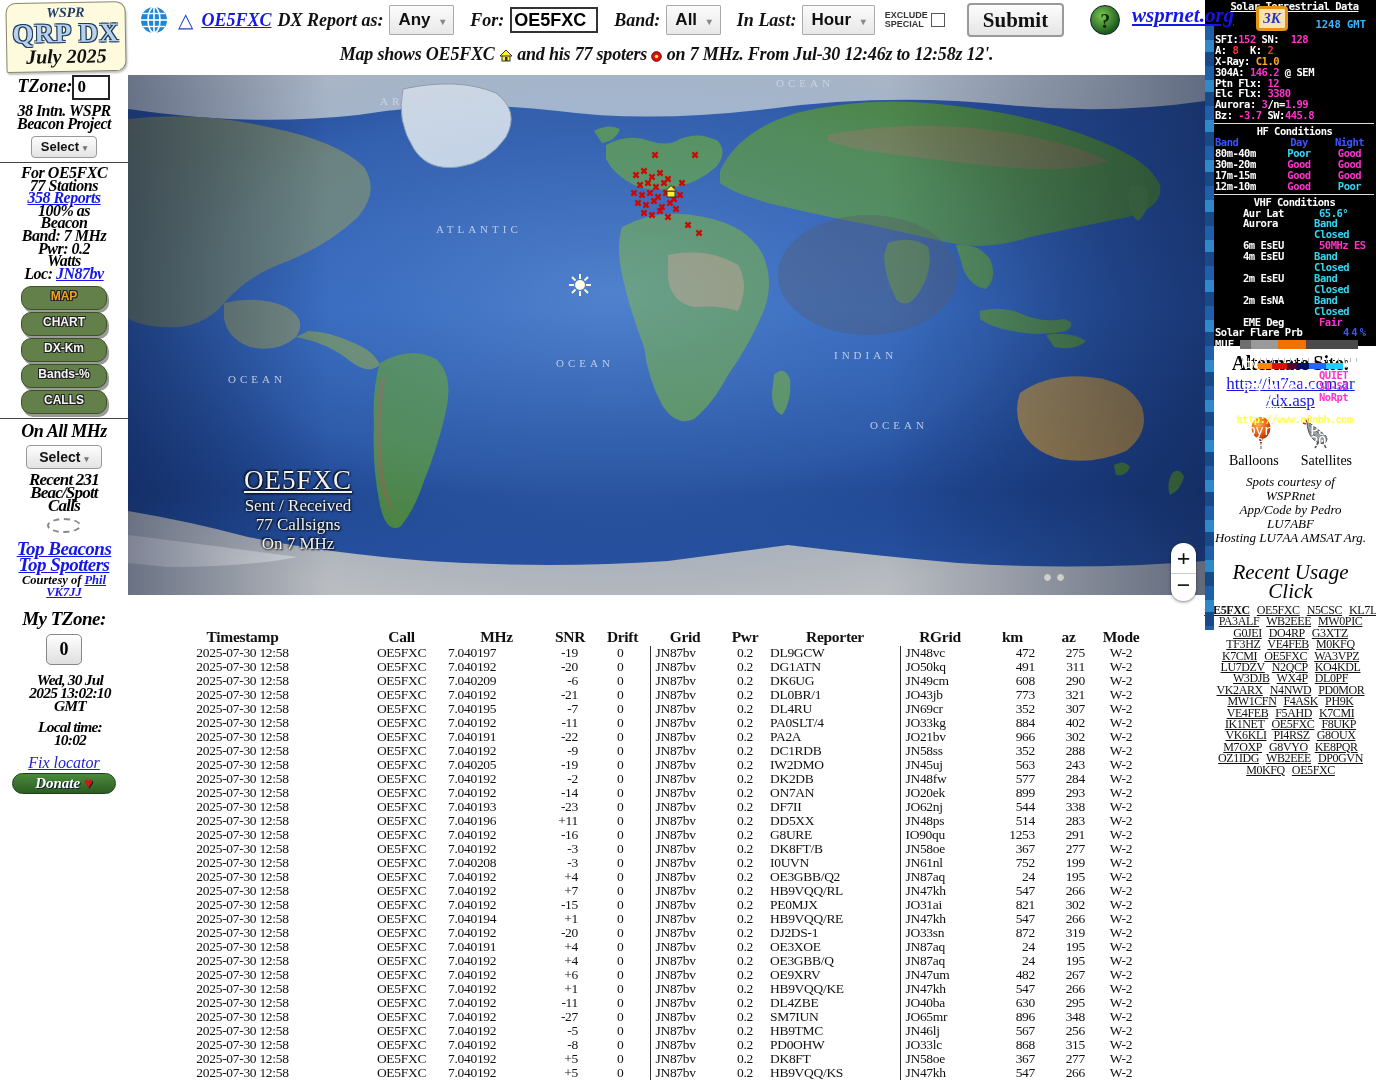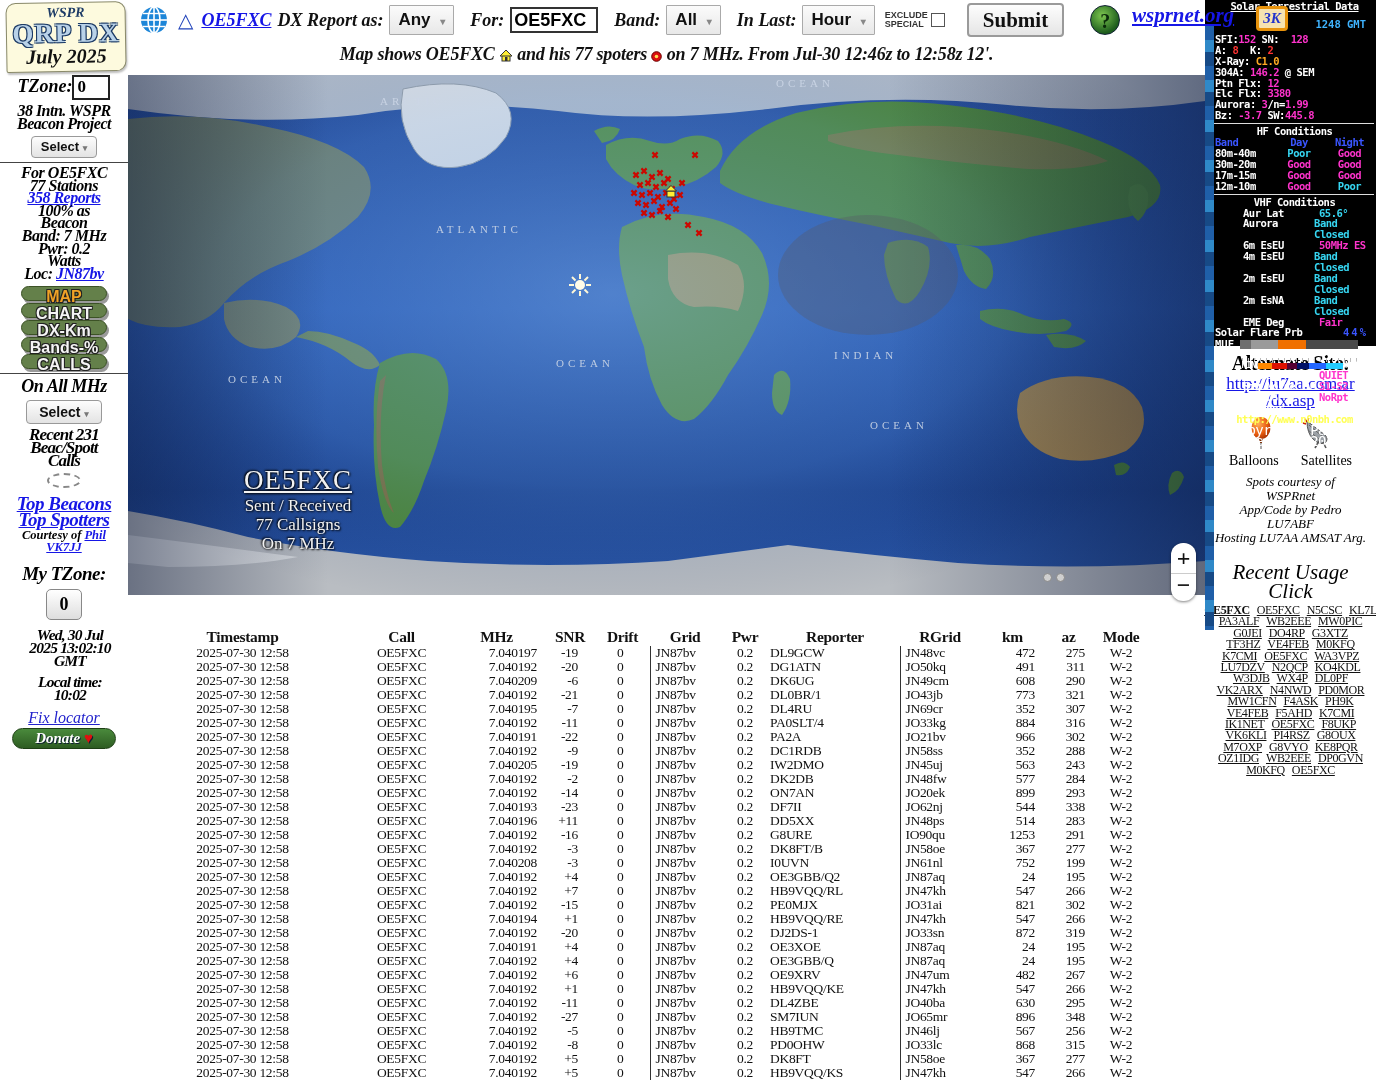--- a/index.html
+++ b/index.html
@@ -20,23 +20,23 @@
   .tzone-input { display:inline-block; width:38px; height:25px; border:2px solid #222; background:#fff;
     font-size:17px; font-weight:bold; text-align:left; padding-left:3px; vertical-align:middle; font-style:normal;}
   .proj { font-size:16px; line-height:13px; margin-top:4px; letter-spacing:-0.5px;}
   .select-btn { margin:6px auto 4px; width:66px; height:22px; background:linear-gradient(#fdfdfd,#e3e3e3);
     border:1px solid #999; border-radius:4px; font-family:"Liberation Sans",sans-serif; font-size:13px;
     font-weight:bold; line-height:20px; color:#111; }
   .select-btn .arr { color:#777; font-size:9px; }
   hr.side { border:none; border-top:1px solid #444; margin:4px 0; }
   .forblock { font-size:16px; line-height:12.6px; letter-spacing:-0.5px; }
   a.bluelink { color:#1616e6; text-decoration:underline; }
-  .greenbtn { position:relative; margin:2px auto; width:86px; height:15px; background:#64804a;
+  .greenbtn { position:relative; margin:2px auto; width:86px; height:24px; background:#64804a;
     border:1px solid #3c5226; border-radius:10px; box-shadow:2px 3px 0 #9a9a9a; line-height:19px;
-    font-family:"Liberation Sans",sans-serif; font-weight:bold; font-size:16px; letter-spacing:0px;
+    font-family:"Liberation Sans",sans-serif; font-weight:bold; font-size:12px; letter-spacing:0px;
     color:#f5f5f5; text-shadow:-1px -1px 0 #222,1px -1px 0 #222,-1px 1px 0 #222,1px 1px 0 #222; cursor:pointer;}
   .greenbtn.orange { color:#f0a226; }
   .onall { font-size:18px; line-height:16px; margin-top:2px; letter-spacing:-0.5px;}
   .recent { font-size:17px; line-height:13px; letter-spacing:-0.8px; margin-top:3px;}
   .spinner { margin:6px auto 2px; width:34px; height:15px; border:2px dashed #888; border-radius:50%; }
   .toplinks { font-size:19px; line-height:16px; letter-spacing:-0.5px; margin-top:8px;}
   .courtesy { font-size:12.5px; line-height:12px; margin-top:1px;}
   .mytz { font-size:19px; margin-top:10px; letter-spacing:-0.5px;}
   .tz0btn { margin:4px auto; width:36px; height:31px; background:linear-gradient(#fff,#dedede);
     border:1px solid #888; border-radius:5px; font-size:18px; font-weight:bold; line-height:29px; }
@@ -142,21 +142,21 @@
   .urow:first-child a:first-child { font-weight:bold; }
 
   
   #spotswrap { position:absolute; left:130px; top:628px; width:1030px; z-index:2;}
   #spots { border-collapse:collapse; table-layout:fixed; width:1020px;
     font-family:"Liberation Serif",serif; font-size:13.5px; color:#111; }
   #spots th { font-size:15.5px; font-weight:bold; text-align:center; height:17px; letter-spacing:-0.3px;}
   #spots td { height:14px; line-height:14px; letter-spacing:-0.3px; white-space:nowrap; overflow:hidden;}
   #spots td:nth-child(1){text-align:center;}
   #spots td:nth-child(2){text-align:center;}
-  #spots td:nth-child(3){text-align:right;padding-right:8px;}
+  #spots td:nth-child(3){padding-right:8px;}
   #spots td:nth-child(4){text-align:right;padding-right:17px;}
   #spots td:nth-child(5){text-align:right;padding-right:26px;}
   #spots td:nth-child(6){text-align:left;border-left:1px solid #333;padding-left:5px;}
   #spots td:nth-child(7){text-align:center;}
   #spots td:nth-child(8){text-align:left;}
   #spots td:nth-child(9){text-align:left;border-left:1px solid #333;padding-left:5px;}
   #spots td:nth-child(10){text-align:right;padding-right:10px;}
   #spots td:nth-child(11){text-align:right;padding-right:7px;}
   #spots td:nth-child(12){text-align:center;}
 </style>
@@ -787,21 +787,21 @@
           <td>2025-07-30 12:58</td>
           <td>OE5FXC</td>
           <td>7.040192</td>
           <td>-11</td>
           <td>0</td>
           <td>JN87bv</td>
           <td>0.2</td>
           <td>PA0SLT/4</td>
           <td>JO33kg</td>
           <td>884</td>
-          <td>316</td>
+          <td>402</td>
           <td>W-2</td>
         </tr>
         <tr>
           <td>2025-07-30 12:58</td>
           <td>OE5FXC</td>
           <td>7.040191</td>
           <td>-22</td>
           <td>0</td>
           <td>JN87bv</td>
           <td>0.2</td>

